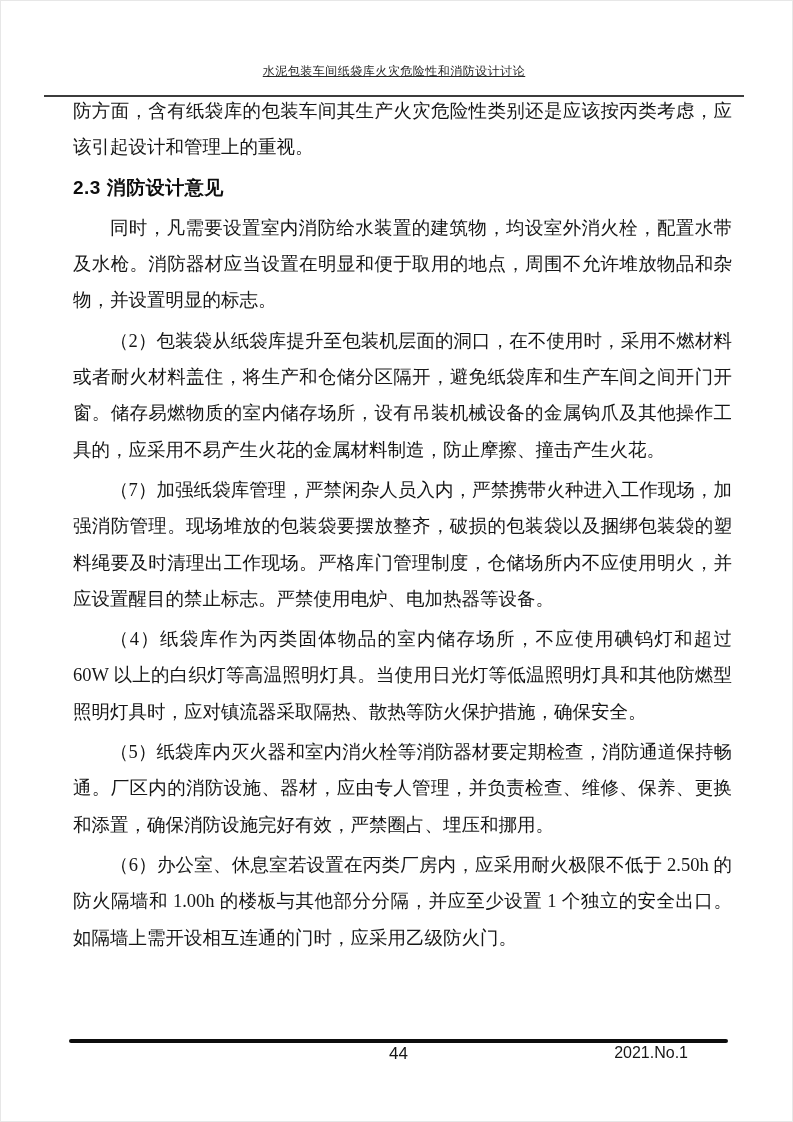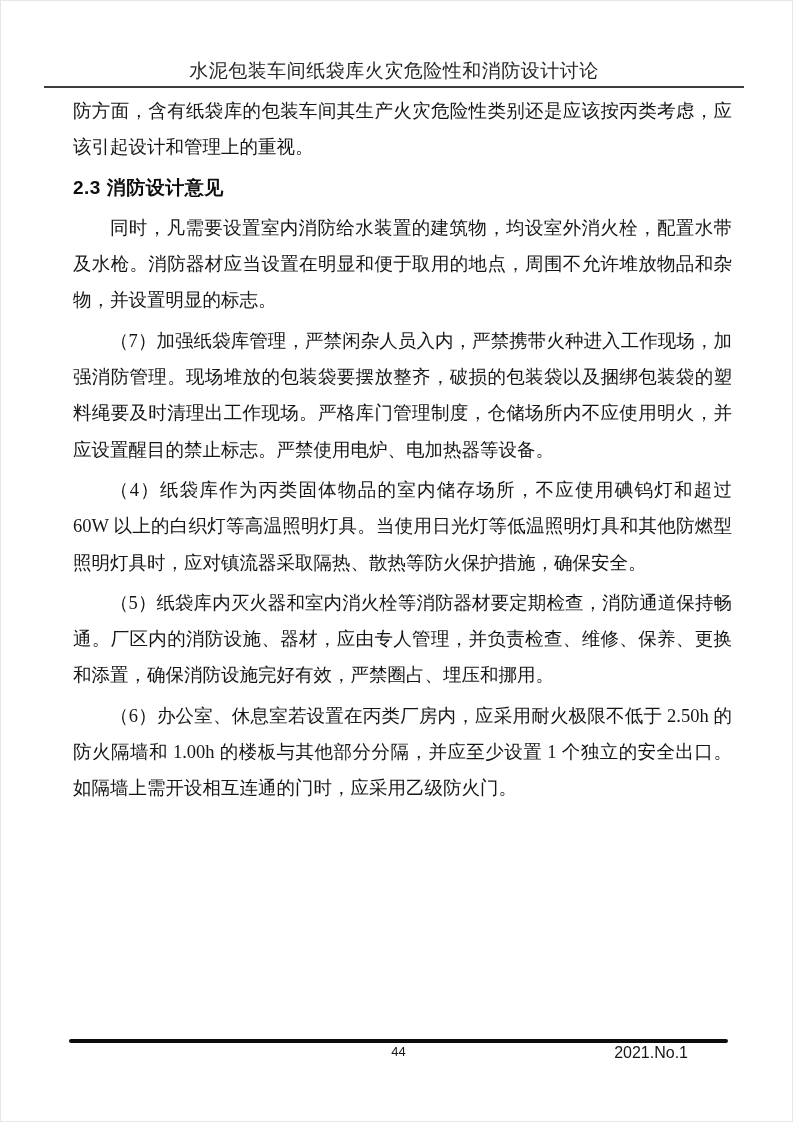--- a/index.html
+++ b/index.html
@@ -18,26 +18,27 @@
     font-family: "Liberation Serif", "DejaVu Serif", serif;
     color: #1a1a1a;
   }
   
   .page-header {
     position: absolute;
     top: 60px;
     left: 43px;
     width: 700px;
     text-align: center;
-    font-size: 19px;
+    font-size: 12px;
     line-height: 20px;
     color: #262626;
     letter-spacing: 0.5px;
     border-bottom: 2px solid #3c3c3c;
-    padding-bottom: 5px;
+    padding-bottom: 14px;
+    text-decoration: underline;
   }
   
   .content {
     position: absolute;
     top: 88px;
     left: 68px;
     width: 667px;
     font-size: 18.5px;
     line-height: 36.3px;
     text-align: justify;
@@ -75,21 +76,21 @@
     background: #0d0d0d;
     border-radius: 2px;
   }
   .footer-page-number {
     position: absolute;
     top: 1043px;
     left: 68px;
     width: 659px;
     text-align: center;
     font-family: "Liberation Sans", "DejaVu Sans", sans-serif;
-    font-size: 13px;
+    font-size: 17px;
     color: #161616;
   }
   .footer-issue {
     position: absolute;
     top: 1043px;
     right: 104px;
     font-family: "Liberation Sans", "DejaVu Sans", sans-serif;
     font-size: 16px;
     color: #161616;
   }
@@ -105,20 +106,21 @@
 
   <div class="content">
 
     <p class="no-indent">防方面，含有纸袋库的包装车间其生产火灾危险性类别还是应该按丙类考虑，应该引起设计和管理上的重视。</p>
 
     <p class="section-heading no-indent">2.3 消防设计意见</p>
 
 
     <p>同时，凡需要设置室内消防给水装置的建筑物，均设室外消火栓，配置水带及水枪。消防器材应当设置在明显和便于取用的地点，周围不允许堆放物品和杂物，并设置明显的标志。</p>
 
+    <p>（2）包装袋从纸袋库提升至包装机层面的洞口，在不使用时，采用不燃材料或者耐火材料盖住，将生产和仓储分区隔开，避免纸袋库和生产车间之间开门开窗。储存易燃物质的室内储存场所，设有吊装机械设备的金属钩爪及其他操作工具的，应采用不易产生火花的金属材料制造，防止摩擦、撞击产生火花。</p>
 
     <p>（7）加强纸袋库管理，严禁闲杂人员入内，严禁携带火种进入工作现场，加强消防管理。现场堆放的包装袋要摆放整齐，破损的包装袋以及捆绑包装袋的塑料绳要及时清理出工作现场。严格库门管理制度，仓储场所内不应使用明火，并应设置醒目的禁止标志。严禁使用电炉、电加热器等设备。</p>
 
     <p>（4）纸袋库作为丙类固体物品的室内储存场所，不应使用碘钨灯和超过 60W 以上的白织灯等高温照明灯具。当使用日光灯等低温照明灯具和其他防燃型照明灯具时，应对镇流器采取隔热、散热等防火保护措施，确保安全。</p>
 
     <p>（5）纸袋库内灭火器和室内消火栓等消防器材要定期检查，消防通道保持畅通。厂区内的消防设施、器材，应由专人管理，并负责检查、维修、保养、更换和添置，确保消防设施完好有效，严禁圈占、埋压和挪用。</p>
 
     <p>（6）办公室、休息室若设置在丙类厂房内，应采用耐火极限不低于 2.50h 的防火隔墙和 1.00h 的楼板与其他部分分隔，并应至少设置 1 个独立的安全出口。如隔墙上需开设相互连通的门时，应采用乙级防火门。</p>
 
   </div>

